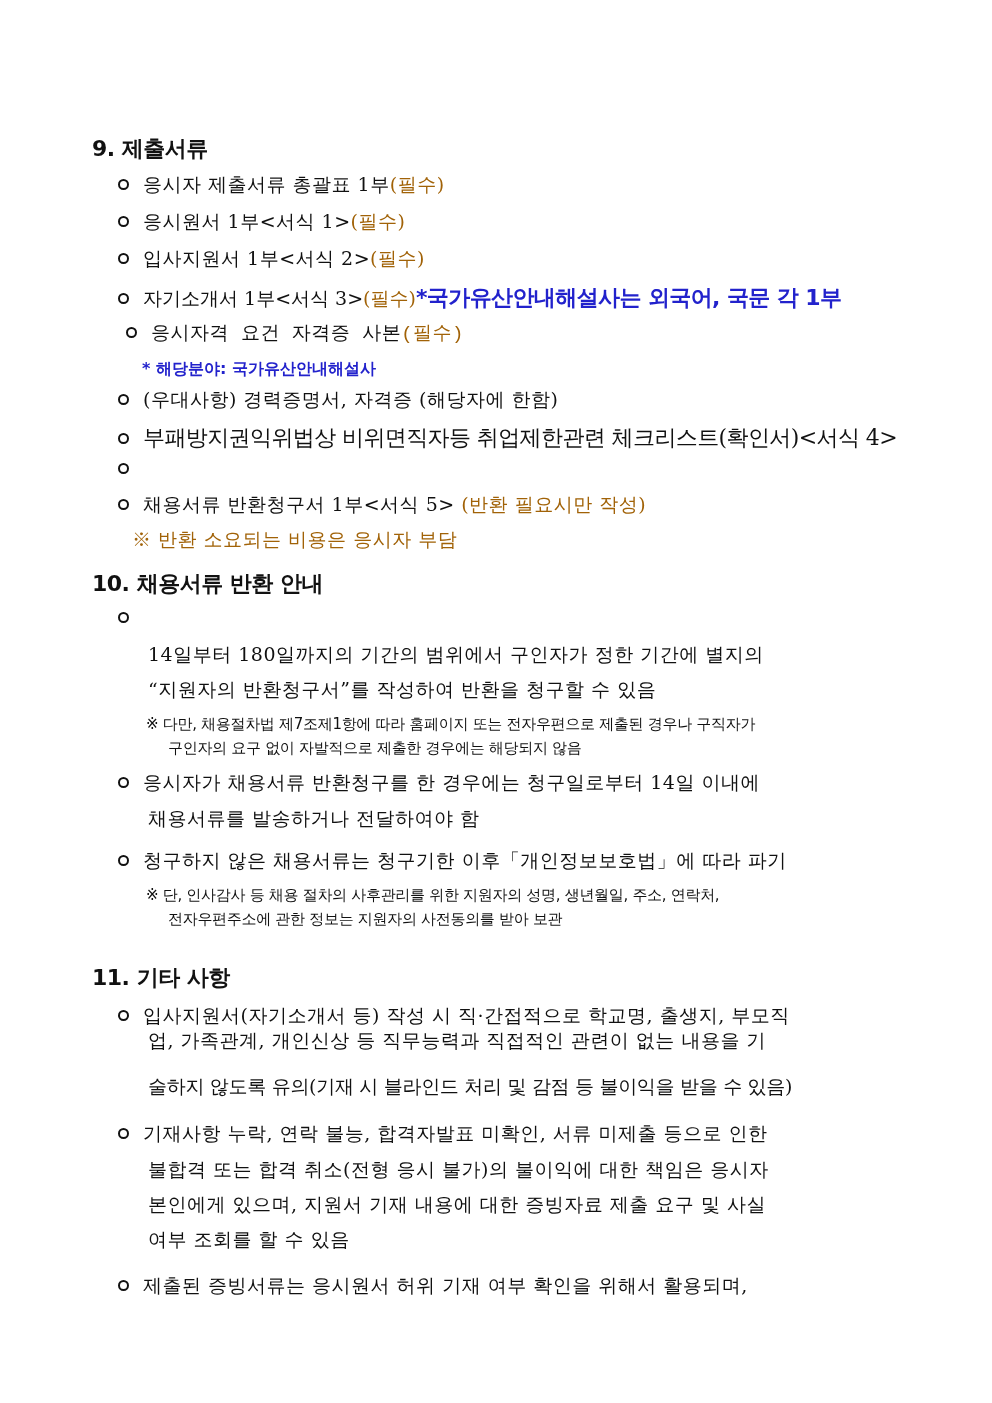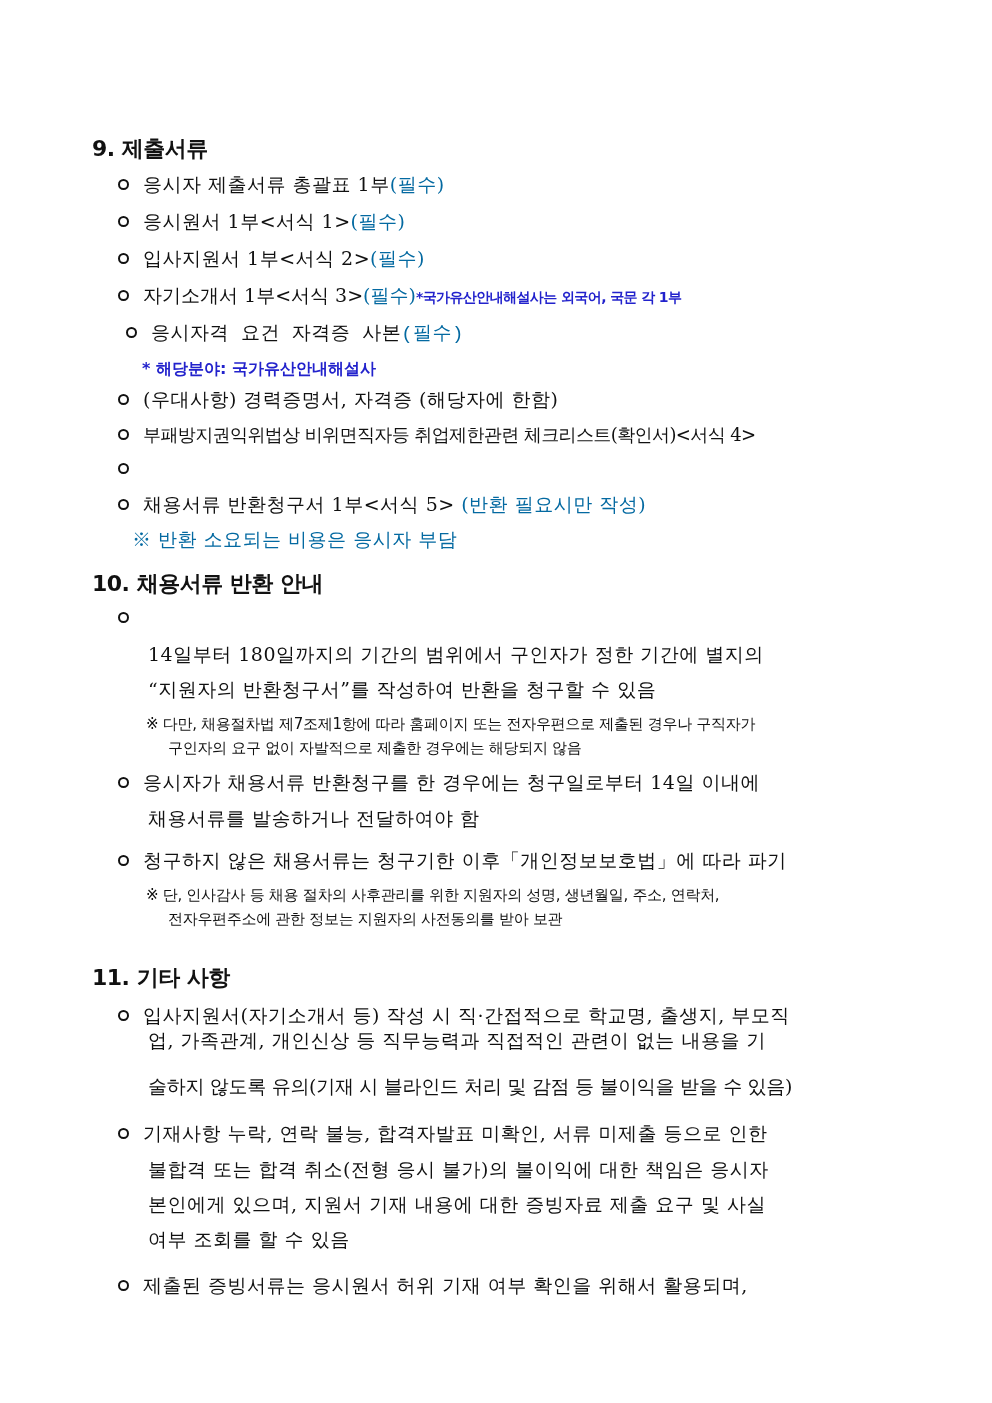--- a/index.html
+++ b/index.html
@@ -2,39 +2,39 @@
 <html><head>
 <meta charset="utf-8">
 <style>
   html, body { margin:0; padding:0; background:#ffffff; }
   body { width:992px; height:1403px; position:relative; overflow:hidden;
          font-family: "DejaVu Serif", "Liberation Serif", serif; color:#111; }
   .abs { position:absolute; white-space:nowrap; }
   .h { font-family: "DejaVu Sans", "Liberation Sans", sans-serif; font-weight:bold; font-size:22px; letter-spacing:-0.5px; }
   .b { font-size:19px; letter-spacing:0.5px; }
   .note { font-family: "DejaVu Sans", "Liberation Sans", sans-serif; font-size:15px; letter-spacing:-0.3px; }
-  .blue { color:#0369a1; }
+  .blue { color:#a16207; }
   .bluebold { color:#2222cc; font-family:"DejaVu Sans","Liberation Sans",sans-serif; font-weight:bold; }
   .bullet { display:inline-block; width:11px; height:11px; border:2.5px solid #111; border-radius:50%; margin-right:14px; vertical-align:1px; box-sizing:border-box; }
 </style>
 </head>
 <body>
 
 <div class="abs h" style="left:92px;top:134px;">9. 제출서류</div>
 
 <div class="abs b" style="left:118px;top:172px;"><span class="bullet"></span><span>응시자 제출서류 총괄표 1부</span><span class="blue">(필수)</span></div>
 <div class="abs b" style="left:118px;top:209px;"><span class="bullet"></span><span>응시원서 1부&lt;서식 1&gt;</span><span class="blue">(필수)</span></div>
 <div class="abs b" style="left:118px;top:246px;"><span class="bullet"></span><span>입사지원서 1부&lt;서식 2&gt;</span><span class="blue">(필수)</span></div>
-<div class="abs b" style="left:118px;top:283px;letter-spacing:0;"><span class="bullet"></span><span>자기소개서 1부&lt;서식 3&gt;</span><span class="blue">(필수)</span><span class="bluebold" style="font-size:14px;letter-spacing:-0.6px;">*국가유산안내해설사는 외국어, 국문 각 1부</span></div>
+<div class="abs b" style="left:118px;top:283px;letter-spacing:0;"><span class="bullet"></span><span>자기소개서 1부&lt;서식 3&gt;</span><span class="blue">(필수)</span><span class="bluebold" style="font-size:22px;letter-spacing:-0.6px;">*국가유산안내해설사는 외국어, 국문 각 1부</span></div>
 <div class="abs b" style="left:126px;top:320px;font-family:Liberation Mono, monospace;"><span class="bullet"></span><span>응시자격 요건 자격증 사본</span><span class="blue">(필수)</span></div>
 
 <div class="abs bluebold" style="left:142px;top:359px;font-size:16px;">* 해당분야: 국가유산안내해설사</div>
 
 <div class="abs b" style="left:118px;top:387px;"><span class="bullet"></span><span>(우대사항) 경력증명서, 자격증 (해당자에 한함)</span></div>
-<div class="abs b" style="left:118px;top:423px;letter-spacing:-0.6px;font-size:18px;"><span class="bullet"></span><span>부패방지권익위법상 비위면직자등 취업제한관련 체크리스트(확인서)&lt;서식 4&gt;</span></div>
+<div class="abs b" style="left:118px;top:423px;letter-spacing:-0.6px;font-size:22px;"><span class="bullet"></span><span>부패방지권익위법상 비위면직자등 취업제한관련 체크리스트(확인서)&lt;서식 4&gt;</span></div>
 <div class="abs b" style="left:118px;top:457px;"><span class="bullet"></span></div>
 <div class="abs b" style="left:118px;top:492px;"><span class="bullet"></span><span>채용서류 반환청구서 1부&lt;서식 5&gt; </span><span class="blue">(반환 필요시만 작성)</span></div>
 <div class="abs b blue" style="left:132px;top:527px;">※ 반환 소요되는 비용은 응시자 부담</div>
 
 <div class="abs h" style="left:92px;top:569px;">10. 채용서류 반환 안내</div>
 
 <div class="abs b" style="left:118px;top:606px;">
   <span class="bullet"></span>
 </div>
 <div class="abs b" style="left:148px;top:642px;">14일부터 180일까지의 기간의 범위에서 구인자가 정한 기간에 별지의</div>

